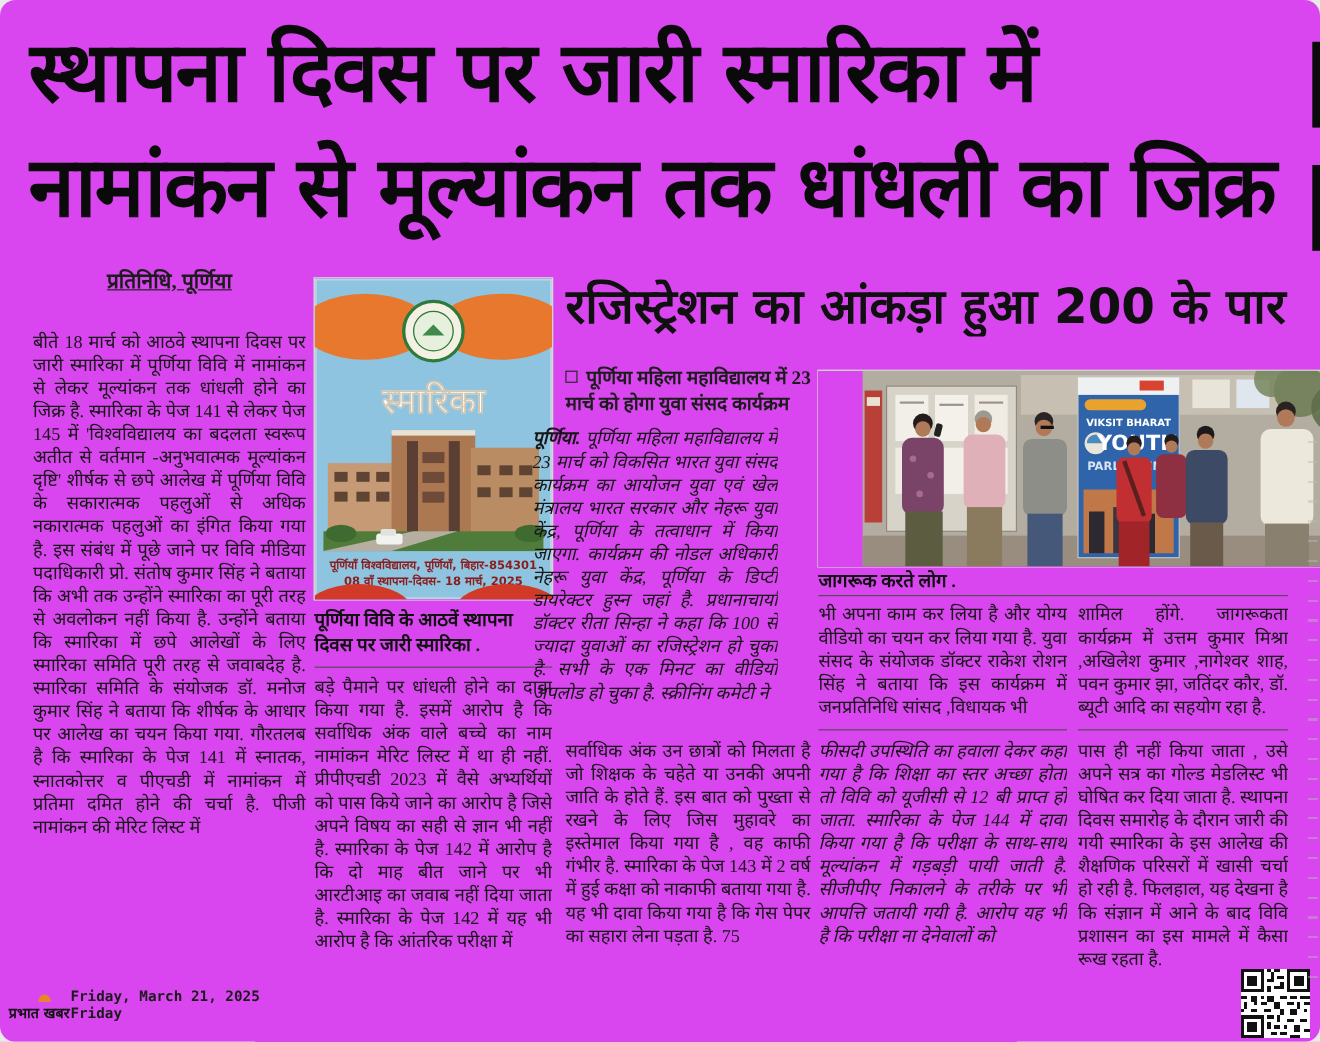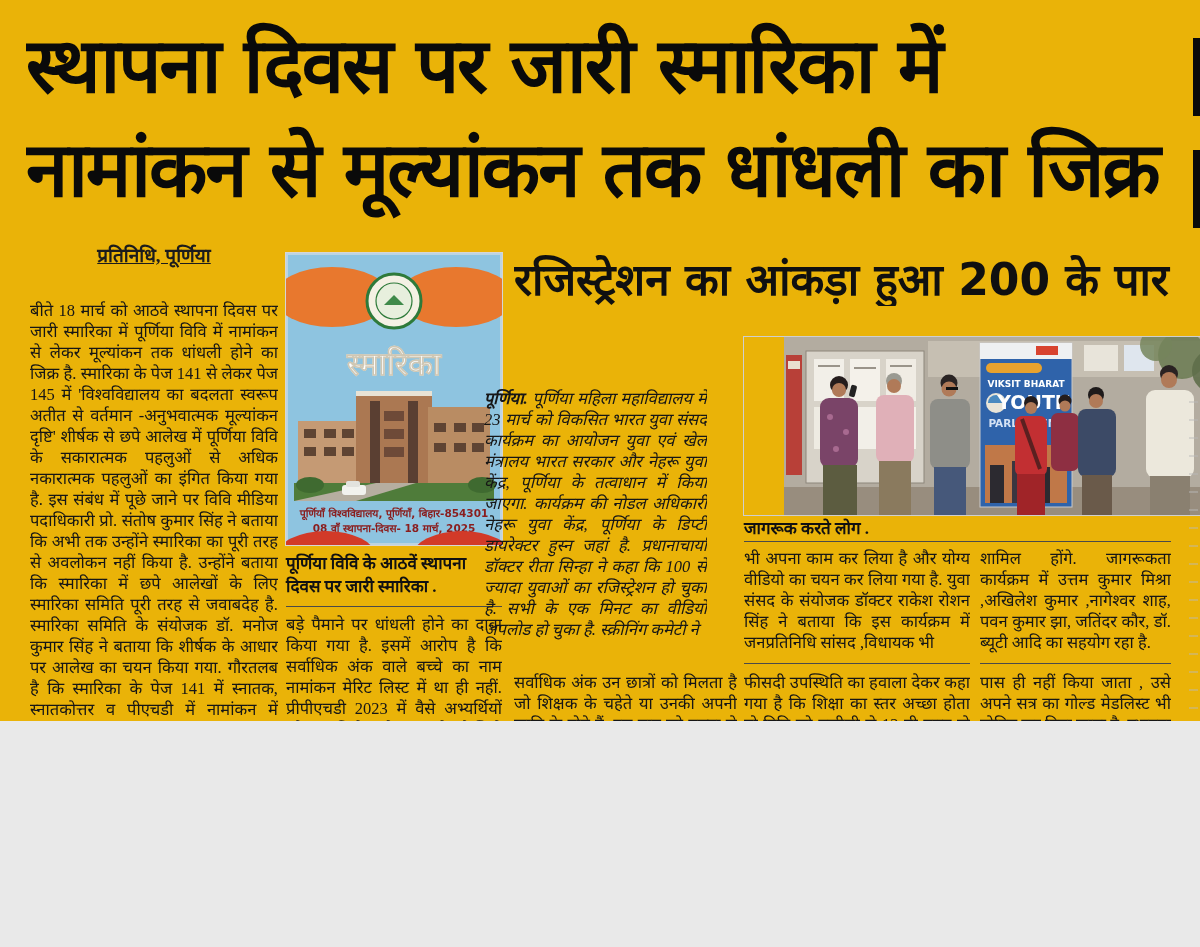--- a/index.html
+++ b/index.html
@@ -1,37 +1,37 @@
 <!DOCTYPE html>
 <html><head>
 <meta charset="utf-8">
 <style>
   html,body{margin:0;padding:0;background:#e9e9e9;}
-  .page{position:relative;width:1200px;height:721px;background:#eab308;overflow:hidden;
-        font-family:"Liberation Serif","DejaVu Serif",serif;color:#1c1c1c;}
+  .page{position:relative;width:1200px;height:947px;background:#d946ef;overflow:hidden;
+        font-family:"Liberation Serif","DejaVu Serif",serif;color:#1c1c1c;border-radius:14px;}
 
   
   .headline{position:absolute;left:26px;top:14px;width:1165px;
             font-family:"DejaVu Sans",sans-serif;font-weight:800;color:#0a0a0a;
             font-size:76px;line-height:104px;letter-spacing:-2px;white-space:nowrap;overflow:hidden;}
   .headline div{overflow:hidden;}
 
   
   .byline{position:absolute;left:30px;top:242px;width:248px;text-align:center;
           font-weight:700;font-size:19px;text-decoration:underline;}
 
   
   .col{position:absolute;text-align:justify;font-size:16.5px;line-height:21px;color:#161616;overflow:hidden;}
   .col b{margin-right:5px;}
   #col1 {left:30px;  top:300px; width:248px; height:592px;}
   #col2 {left:286px; top:614px; width:216px; height:278px;}
   #col3 {left:484px; top:388px; width:223px; height:272px;font-style:italic;}
   #col3b{left:514px; top:672px; width:223px; height:220px;}
   #col4 {left:744px; top:548px; width:226px; height:112px;}
-  #col4b{left:744px; top:672px; width:226px; height:220px;}
+  #col4b{left:744px; top:672px; width:226px; height:220px;font-style:italic;}
   #col5 {left:980px; top:548px; width:191px; height:112px;}
   #col5b{left:980px; top:672px; width:191px; height:220px;}
 
   
   .subhead{position:absolute;left:514px;top:254px;width:660px;font-family:"DejaVu Sans",sans-serif;
            font-weight:700;font-size:44px;line-height:52px;color:#101010;white-space:nowrap;overflow:hidden;}
   .kicker{position:absolute;left:514px;top:331px;width:226px;font-weight:700;
           font-size:17.5px;line-height:24px;}
   .kicker .sq{display:inline-block;width:9px;height:9px;border:1.6px solid #222;
               margin-right:8px;vertical-align:1px;}
@@ -127,20 +127,23 @@
       <ellipse cx="176" cy="304" rx="50" ry="26" fill="#d23a28"></ellipse>
     </svg>
   </div>
 
   <div class="caption" id="mag-caption">पूर्णिया विवि के आठवें स्थापना दिवस पर जारी स्मारिका .</div>
   <div class="rule" style="left:286px;top:606px;width:216px;"></div>
   <div class="col" id="col2">बड़े पैमाने पर धांधली होने का दावा किया गया है. इसमें आरोप है कि सर्वाधिक अंक वाले बच्चे का नाम नामांकन मेरिट लिस्ट में था ही नहीं. प्रीपीएचडी 2023 में वैसे अभ्यर्थियों को पास किये जाने का आरोप है जिसे अपने विषय का सही से ज्ञान भी नहीं है. स्मारिका के पेज 142 में आरोप है कि दो माह बीत जाने पर भी आरटीआइ का जवाब नहीं दिया जाता है. स्मारिका के पेज 142 में यह भी आरोप है कि आंतरिक परीक्षा में</div>
 
   <div class="subhead">रजिस्ट्रेशन का आंकड़ा हुआ 200 के पार</div>
 
+  <div class="kicker">
+    <span class="sq"></span><span>पूर्णिया महिला महाविद्यालय में 23 मार्च को होगा युवा संसद कार्यक्रम</span>
+  </div>
 
   <div class="col" id="col3">
     <b>पूर्णिया.</b><span>पूर्णिया महिला महाविद्यालय में 23 मार्च को  विकसित भारत युवा संसद कार्यक्रम का आयोजन युवा एवं खेल मंत्रालय भारत सरकार और नेहरू युवा केंद्र, पूर्णिया के तत्वाधान में किया जाएगा. कार्यक्रम की नोडल अधिकारी नेहरू युवा केंद्र, पूर्णिया के डिप्टी डायरेक्टर हुस्न जहां है. प्रधानाचार्या डॉक्टर रीता सिन्हा ने कहा कि 100 से ज्यादा युवाओं का रजिस्ट्रेशन हो चुका है.  सभी के एक मिनट का वीडियो अपलोड हो चुका है. स्क्रीनिंग कमेटी ने</span>
   </div>
 
   <div class="imgbox" id="photo">
     <svg width="446" height="178" viewBox="0 0 446 178">
       <rect x="0" y="0" width="446" height="178" fill="#b3aca0"></rect>
       <rect x="0" y="150" width="446" height="28" fill="#988d7e"></rect>
 

